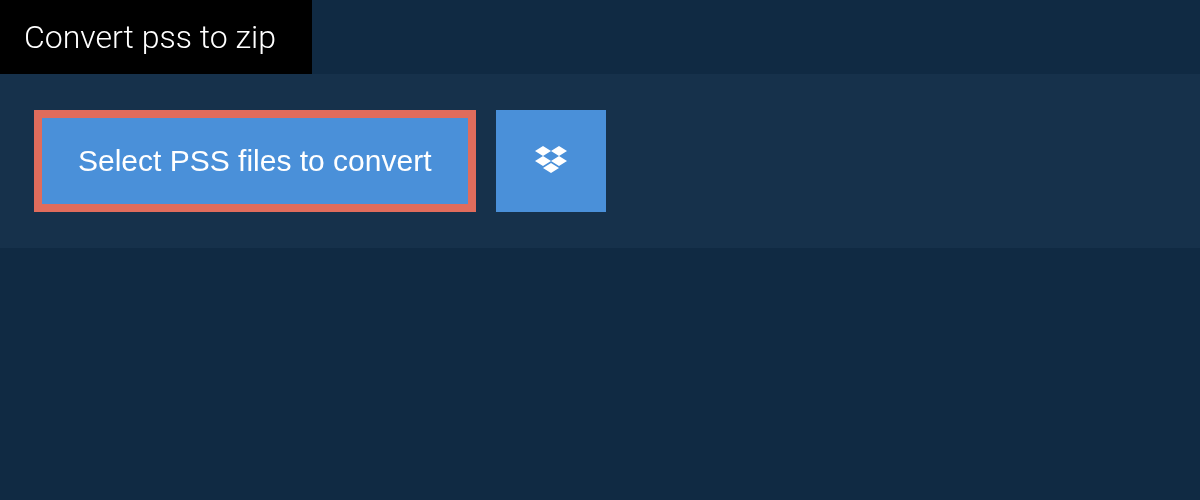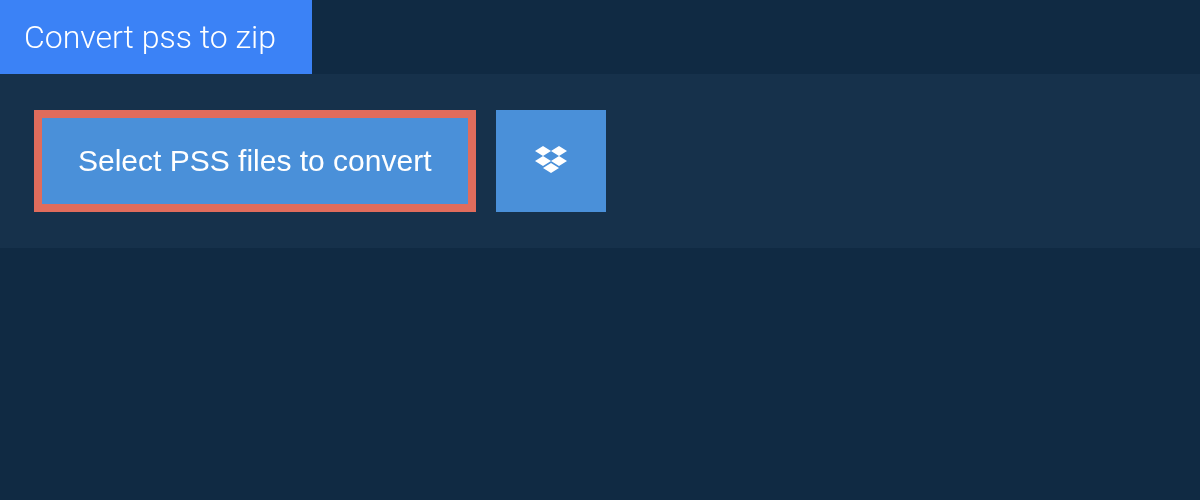--- a/index.html
+++ b/index.html
@@ -5,21 +5,21 @@
     * { box-sizing: border-box; margin: 0; padding: 0; }
     body {
       width: 1200px;
       height: 500px;
       background: #102a43;
       font-family: -apple-system, BlinkMacSystemFont, "Segoe UI", Roboto, sans-serif;
       overflow: hidden;
     }
     .tab-header {
       display: inline-block;
-      background: #3b82f6;
+      background: #000000;
       padding: 18px 36px 18px 24px;
       margin-left: 0;
     }
     .tab-header-text {
       color: #ffffff;
       font-size: 32px;
       font-weight: 300;
     }
     .content-panel {
       background: #16314b;

